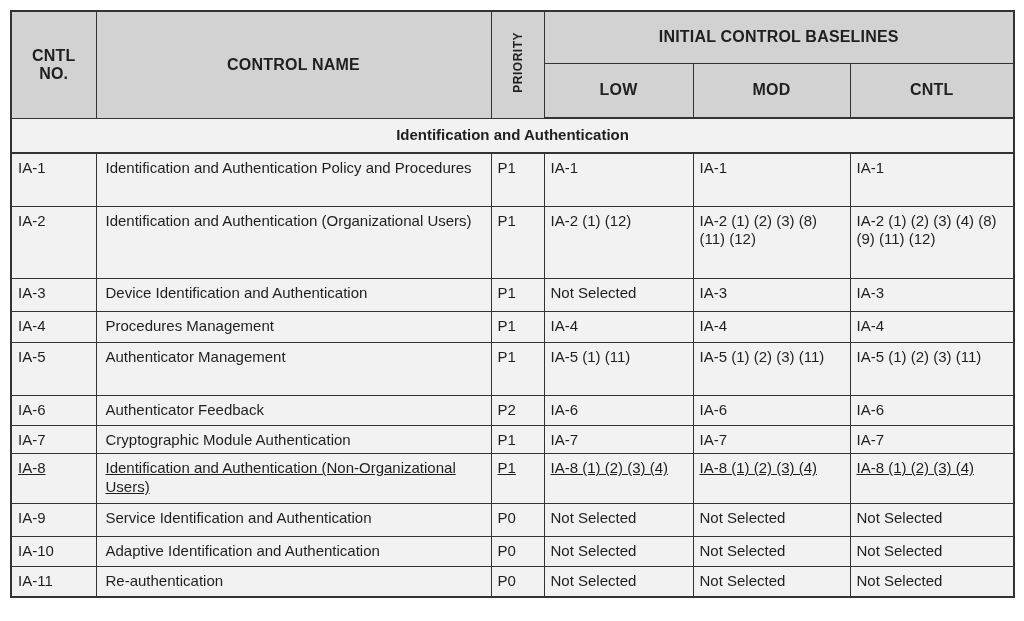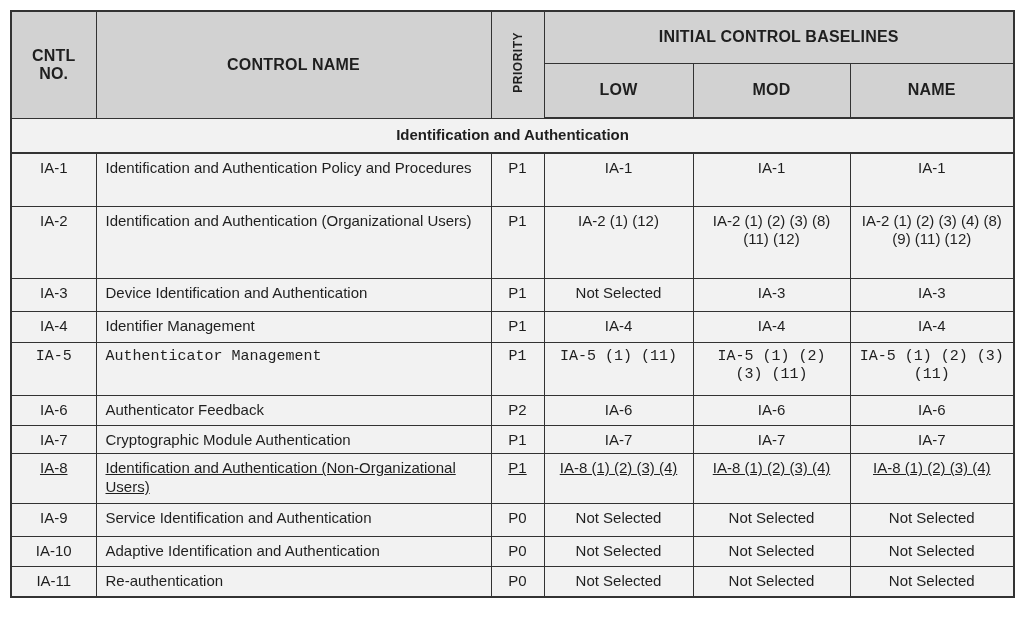--- a/index.html
+++ b/index.html
@@ -57,21 +57,21 @@
     text-align:center;
     vertical-align:middle;
     border-bottom:2px solid var(--border);
     padding:3px;
   }
   .ctl tbody td{
     background:var(--row-bg);
     font-size:15px;
     line-height:1.25;
   }
-  td.td-center{text-align:center;padding-top:5px;}
+  td.td-center{text-align:left;padding-top:5px;}
   td.td-name{text-align:left;padding-left:9px;padding-top:5px;}
 </style>
 </head>
 <body>
 
 <div class="page">
   <table class="ctl">
     <colgroup>
       <col style="width:85px">
       <col style="width:395px">
@@ -85,21 +85,21 @@
         <th rowspan="2">CNTL NO.</th>
         <th rowspan="2" class="name-hdr">CONTROL NAME</th>
         <th rowspan="2" class="prio-hdr">
           <span class="vert">PRIORITY</span>
         </th>
         <th colspan="3">INITIAL CONTROL BASELINES</th>
       </tr>
       <tr style="height:55px">
         <th>LOW</th>
         <th>MOD</th>
-        <th>NAME</th>
+        <th>CNTL</th>
       </tr>
     </thead>
     <tbody>
       <tr class="section-row" style="height:35px">
         <td colspan="6">Identification and Authentication</td>
       </tr>
     <tr style="height: 53px;">
           <td class="td-center">IA-1</td>
           <td class="td-name">Identification and Authentication Policy and Procedures</td>
           <td class="td-center">P1</td>
@@ -118,27 +118,27 @@
         <tr style="height: 33px;">
           <td class="td-center">IA-3</td>
           <td class="td-name">Device Identification and Authentication</td>
           <td class="td-center">P1</td>
           <td class="td-center">Not Selected</td>
           <td class="td-center">IA-3</td>
           <td class="td-center">IA-3</td>
         </tr>
         <tr style="height: 31px;">
           <td class="td-center">IA-4</td>
-          <td class="td-name">Identifier Management</td>
+          <td class="td-name">Procedures Management</td>
           <td class="td-center">P1</td>
           <td class="td-center">IA-4</td>
           <td class="td-center">IA-4</td>
           <td class="td-center">IA-4</td>
         </tr>
-        <tr style="height: 53px; font-family: Liberation Mono, monospace;">
+        <tr style="height: 53px;">
           <td class="td-center">IA-5</td>
           <td class="td-name">Authenticator Management</td>
           <td class="td-center">P1</td>
           <td class="td-center">IA-5 (1) (11)</td>
           <td class="td-center">IA-5 (1) (2) (3) (11)</td>
           <td class="td-center">IA-5 (1) (2) (3) (11)</td>
         </tr>
         <tr style="height: 30px;">
           <td class="td-center">IA-6</td>
           <td class="td-name">Authenticator Feedback</td>

